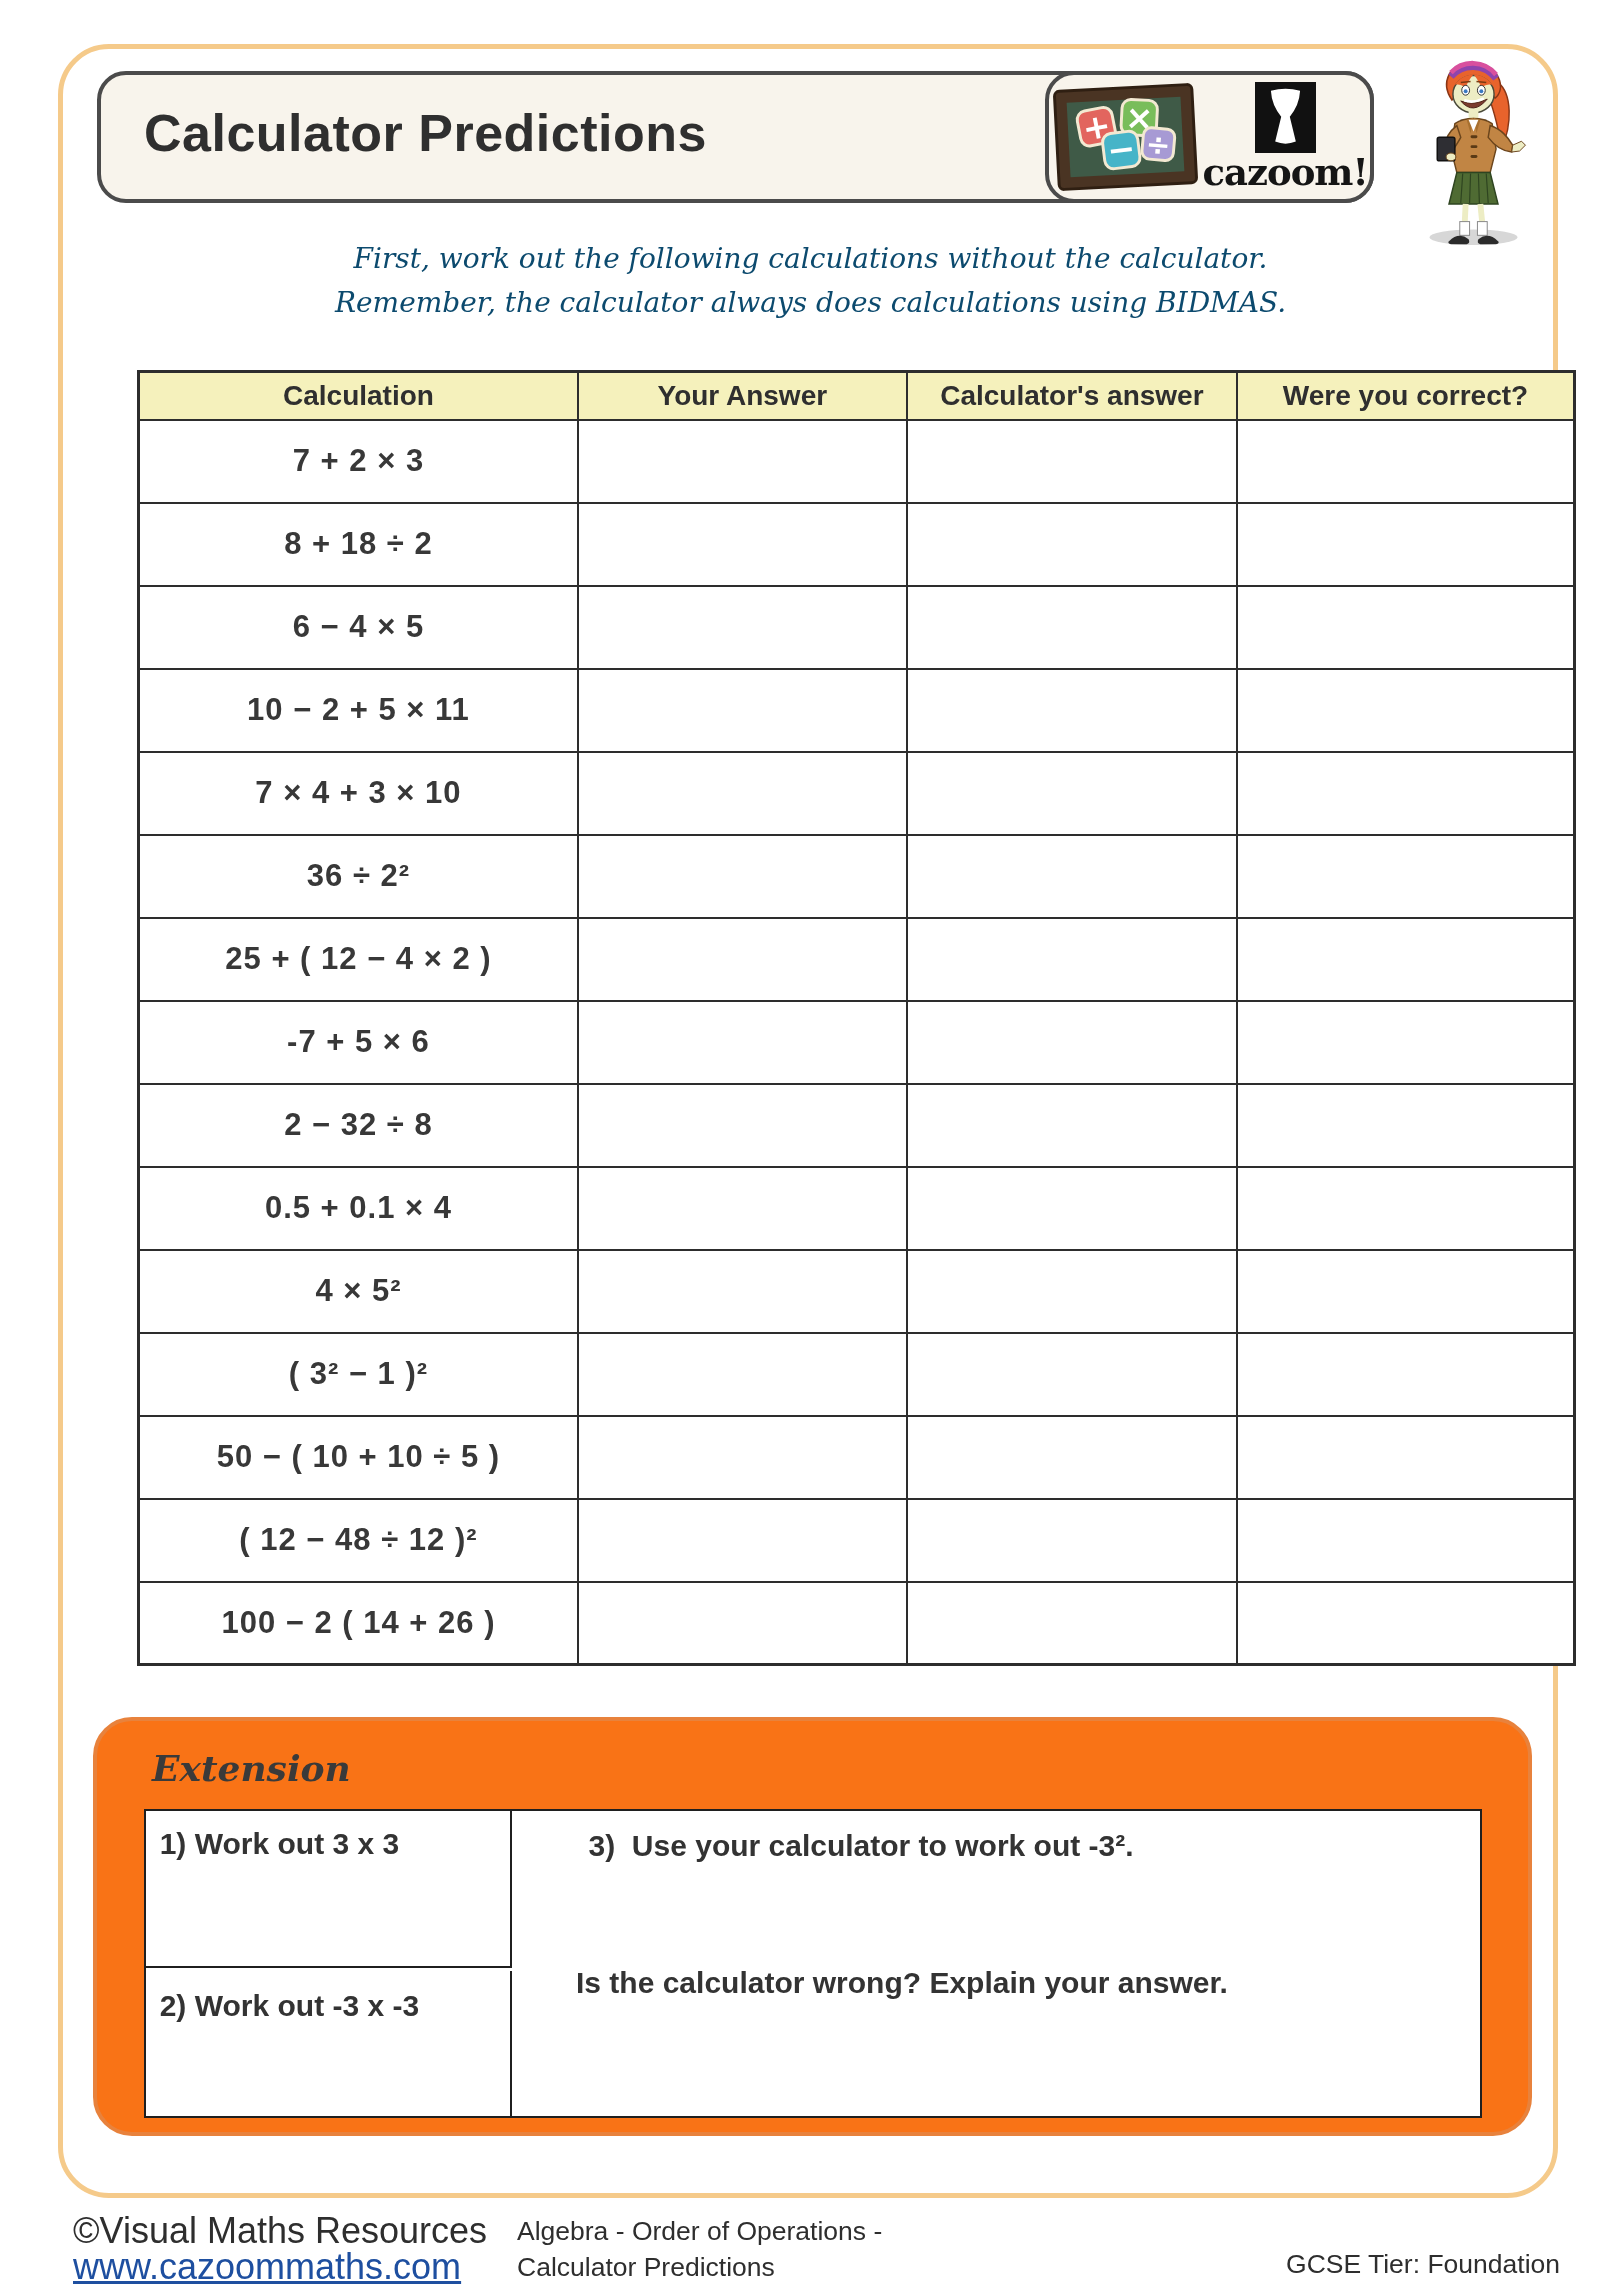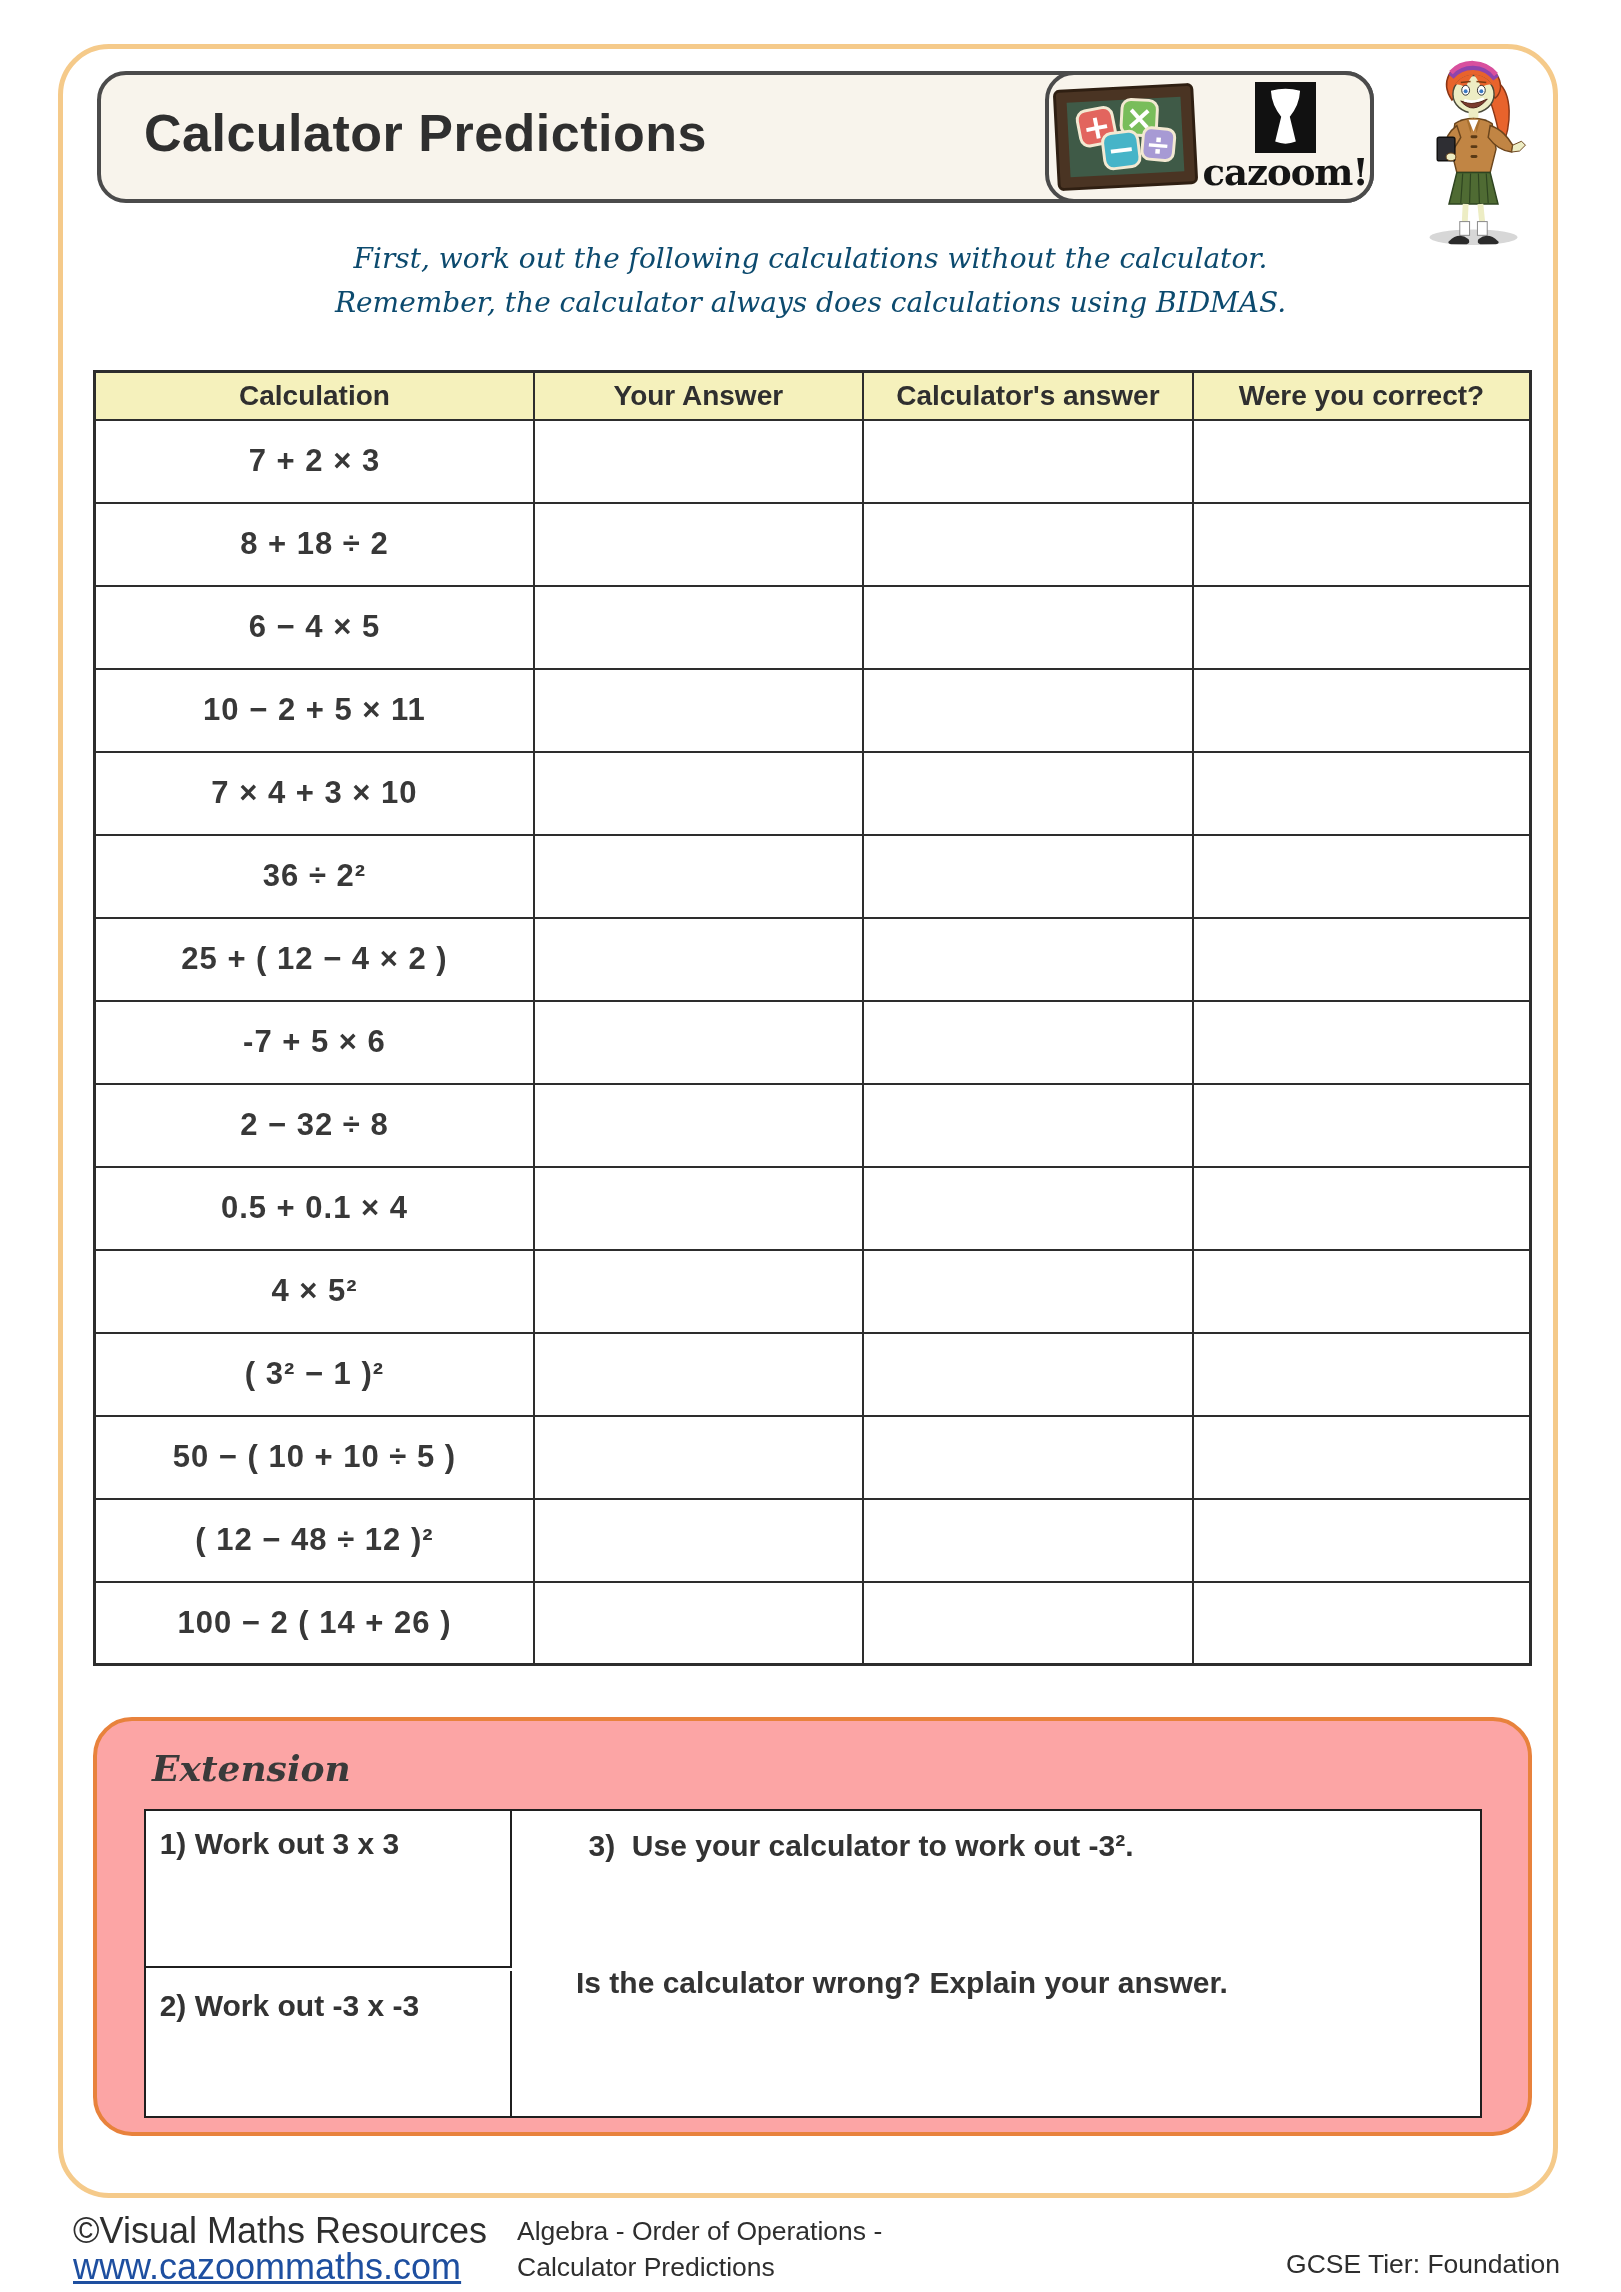--- a/index.html
+++ b/index.html
@@ -26,28 +26,28 @@
     color:#151515; line-height:39px; letter-spacing:-1px; }
 
   .girl-svg { position:absolute; left:1411px; top:55px; width:125px; height:196px; }
 
   .instructions { position:absolute; left:147px; top:237px; width:1327px; text-align:center;
     font-family:"DejaVu Serif", serif; font-style:italic; font-size:28px; line-height:44px; color:#0c4a6e; }
 
   table.main { position:absolute; left:93px; top:370px; width:1439px;
     border-collapse:collapse; table-layout:fixed; background:#fff; }
   table.main, table.main th, table.main td { border:2px solid #2D2D2D; }
-  table.main { border:3.9px solid #2D2D2D; }
+  table.main { border:3.9px solid #2D2D2D;margin-left:44px; }
   table.main th { height:48px; background:#F5F1BC; font-size:28px; font-weight:bold; color:#2F2F2F;
     border-bottom:2.9px solid #2D2D2D; }
   table.main td { height:83px; }
   td.calc { text-align:center; font-size:31px; font-weight:bold; color:#383838; letter-spacing:1px; }
 
   .ext-box { position:absolute; left:93px; top:1717px; width:1439px; height:419px;
-    border:4.9px solid #E8823C; border-radius:39px; background:#fca5a5; }
+    border:4.9px solid #E8823C; border-radius:39px; background:#f97316; }
   .ext-title { position:absolute; left:55px; top:25.5px; font-family:"DejaVu Serif", serif;
     font-weight:bold; font-style:italic; font-size:36px; color:#3A3A3A; }
   .ext-table { position:absolute; left:47px; top:88px; width:1338px; height:309px;
     background:#fff; border:2.9px solid #1F1F1F; }
   .ext-cell-1 { position:absolute; left:0; top:0; width:366px; height:157px;
     border-right:2.9px solid #1F1F1F; border-bottom:2.9px solid #1F1F1F; padding:15.7px 13.7px; }
   .ext-cell-2 { position:absolute; left:0; top:160px; bottom:0; width:366px;
     border-right:2.9px solid #1F1F1F; padding:17.6px 13.7px; }
   .ext-cell-3 { position:absolute; left:369px; top:0; right:0; bottom:0; }
   .ext-q { font-size:30px; font-weight:bold; color:#333; }

